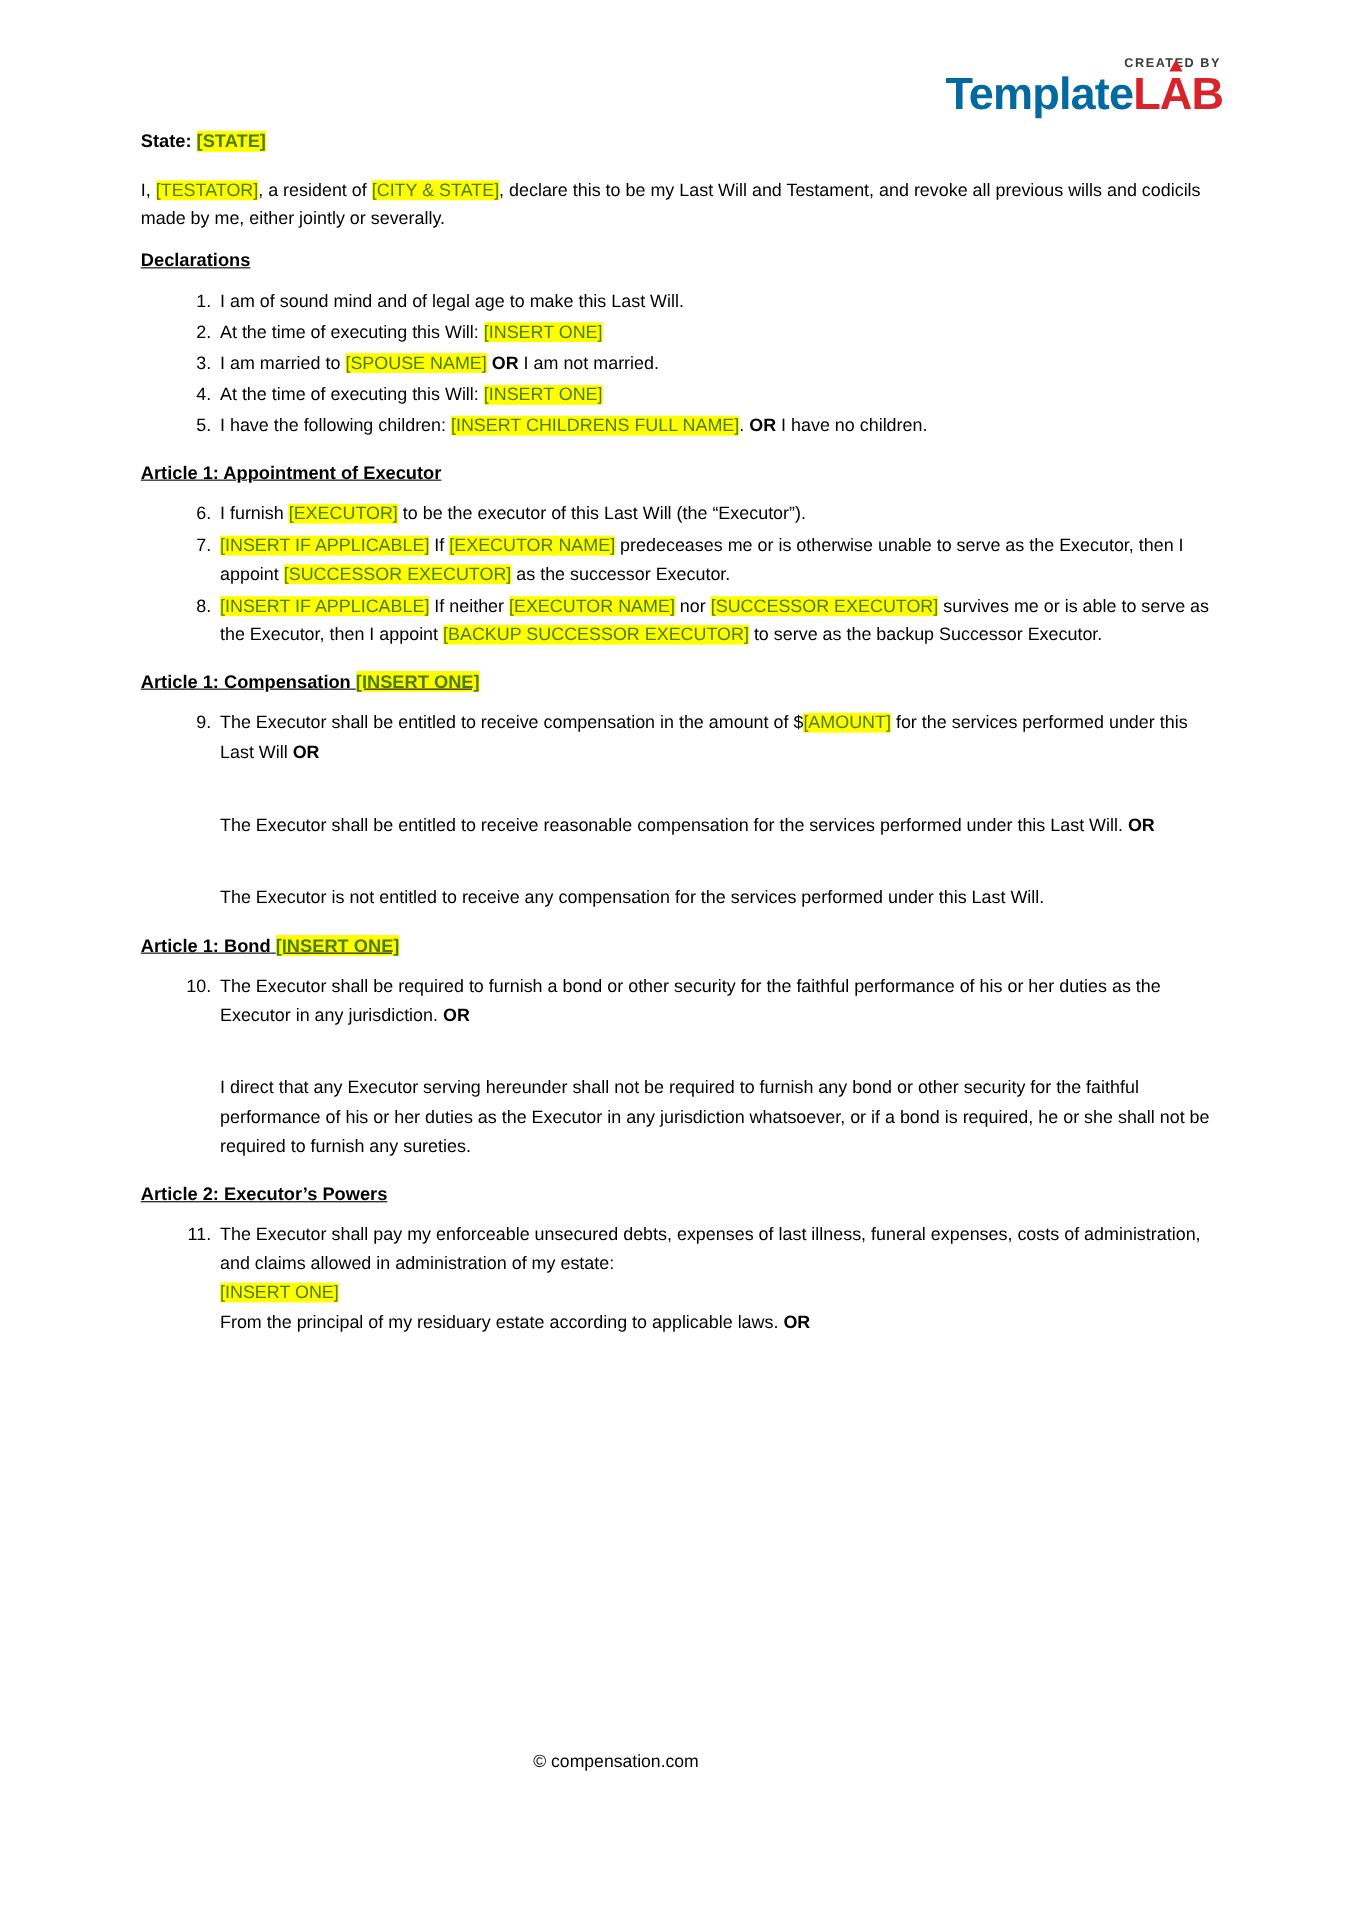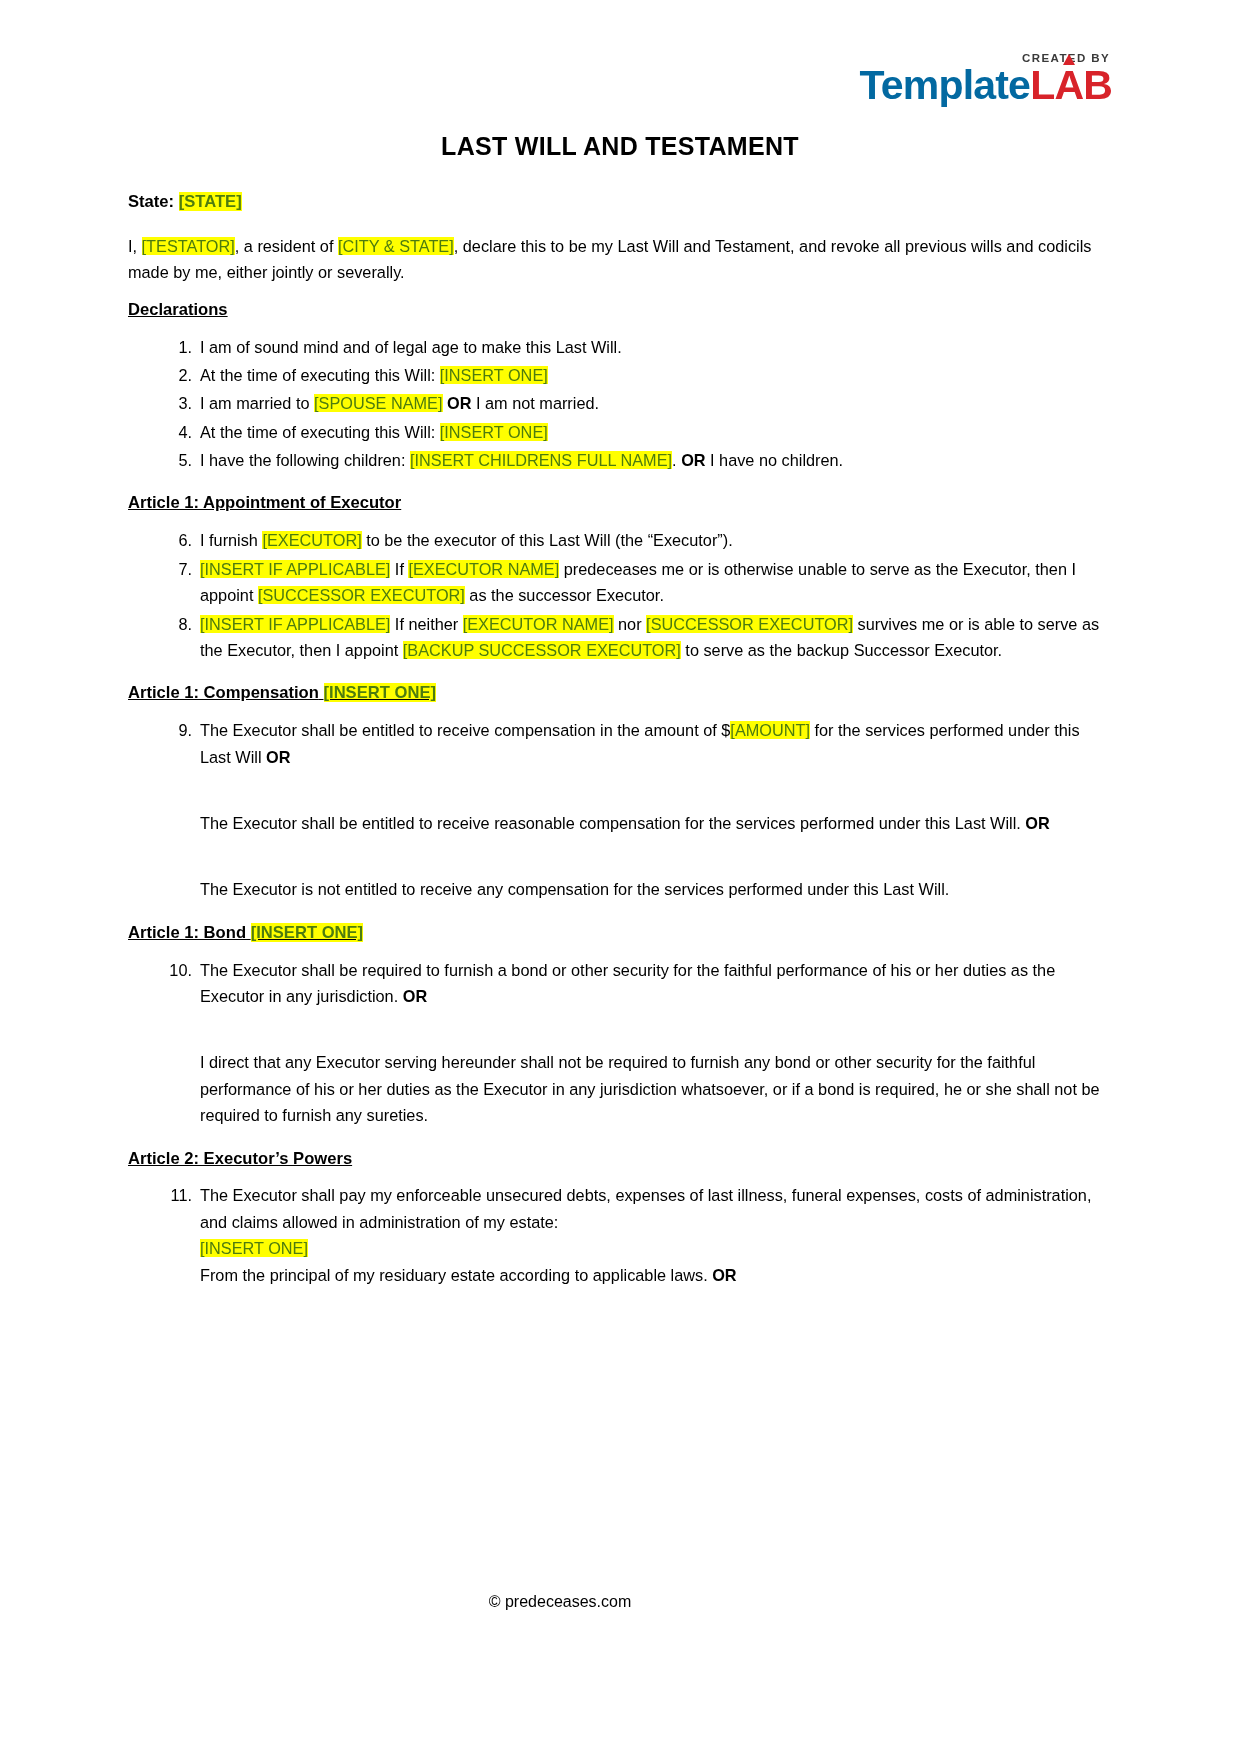--- a/index.html
+++ b/index.html
@@ -20,21 +20,21 @@
     width: 1240px;
     height: 1754px;
     box-sizing: border-box;
     padding: 52px 128px 0 128px;
   }
   
   .brand {
     display: flex;
     flex-direction: column;
     align-items: flex-end;
-    margin-bottom: 26px;
+    margin-bottom: 10px;
   }
   .brand-created {
     font-size: 11.5px;
     letter-spacing: 1.4px;
     font-weight: bold;
     color: #3a3a3a;
     margin-bottom: 1px;
     margin-right: 2px;
   }
   .brand-word {
@@ -139,21 +139,20 @@
   <div class="brand">
     <div class="brand-created">CREATED BY</div>
     <div class="brand-word">
       <span class="brand-dark">Template</span>
         <span class="brand-red">L</span>
         <span class="brand-a-wrap"><span class="brand-a-bar"></span><span class="brand-red">A</span></span>
         <span class="brand-red">B</span>
     </div>
   </div>
 
-  <h1 class="doc-title">LAST WILL AND TESTAMENT</h1>
 
   <p class="state-line">
     <span>State:</span>
     <mark>[STATE]</mark>
   </p>
 
   <p class="block"><span>I, </span><mark>[TESTATOR]</mark><span>, a resident of </span><mark>[CITY &amp; STATE]</mark><span>, declare this to be my Last Will and Testament, and revoke all previous wills and codicils made by me, either jointly or severally.</span></p>
 
   <p class="heading">Declarations</p>
 
@@ -190,16 +189,16 @@
     </li>
   </ol>
 
   <p class="heading">Article 2: Executor’s Powers</p>
 
   <ol class="numbered">
     <li><span class="num">11.</span><span>The Executor shall pay my enforceable unsecured debts, expenses of last illness, funeral expenses, costs of administration, and claims allowed in administration of my estate:</span><br><mark>[INSERT ONE]</mark><br><span>From the principal of my residuary estate according to applicable laws. </span><b>OR</b></li>
   </ol>
 
   <div class="footer">
-    <span>© predeceases.com</span>
+    <span>© compensation.com</span>
   </div>
 
 </div>
 
 </body></html>

